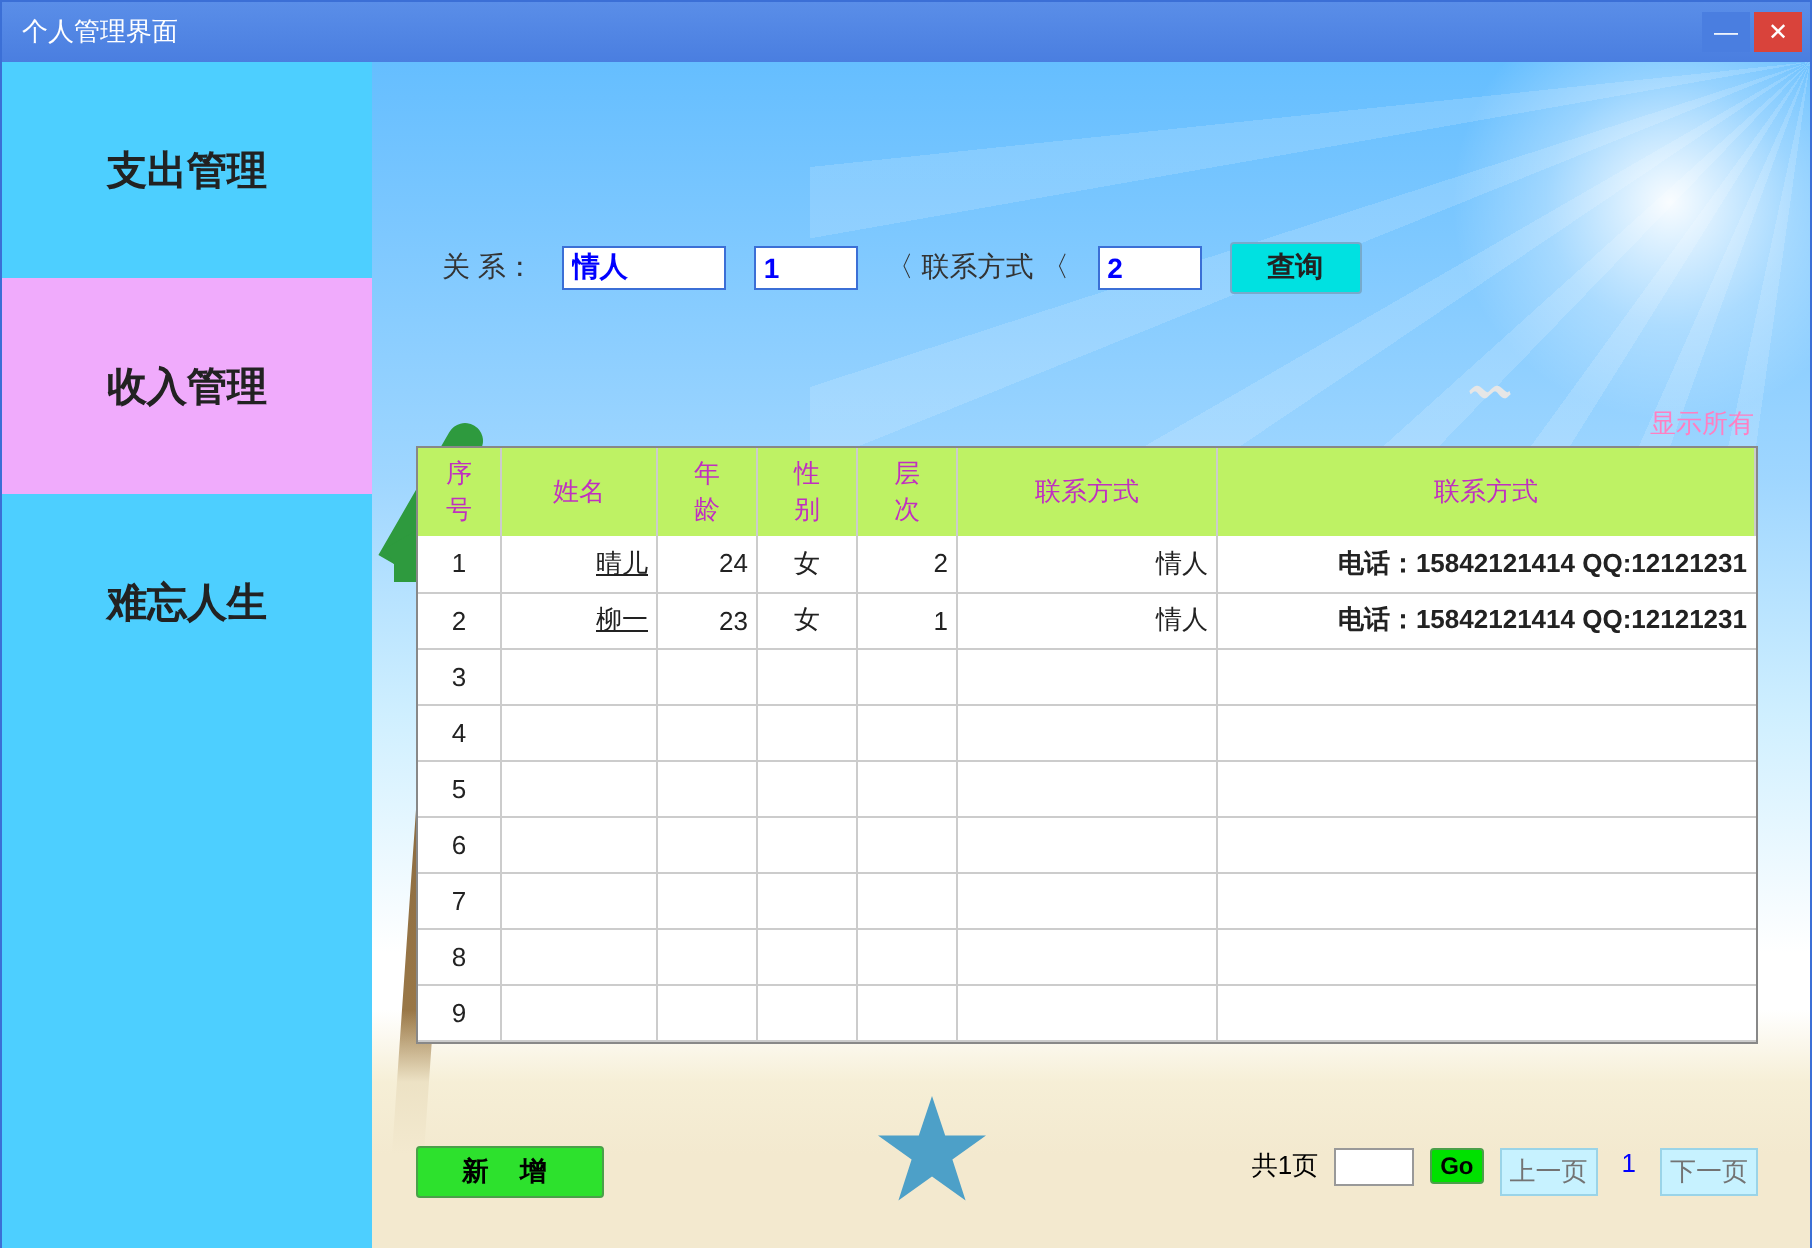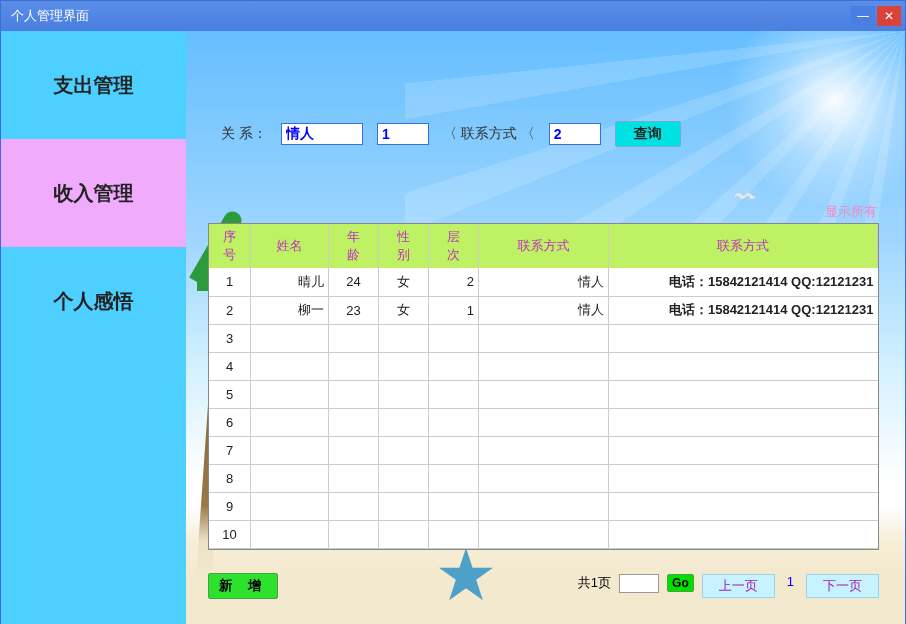--- a/index.html
+++ b/index.html
@@ -31,31 +31,31 @@
 .in-rel { width: 82px; }
 .in-num { width: 52px; }
 .btn-query { background: #00e1e1; border: 1px solid #7ac; padding: 3px 18px; font-size: 14px; font-weight: bold; color: #222; cursor: pointer; border-radius: 2px; }
 .show-all { position: absolute; top: 172px; right: 28px; color: #ff7fc2; font-size: 13px; cursor: pointer; }
 .table-wrap { position: absolute; top: 192px; left: 22px; right: 26px; border: 1px solid #888; background: #fff; }
 table { width: 100%; border-collapse: collapse; font-size: 13px; }
 thead th { background: #bef264; color: #c030c0; font-weight: normal; padding: 4px 14px; border-right: 1px solid #ccc; text-align: center; }
 tbody td { border: 1px solid #ccc; border-left: none; border-top: none; padding: 4px 4px; height: 28px; text-align: right; color: #222; }
 tbody td:last-child { border-right: none; font-weight: bold; }
 .col-idx { width: 40px; text-align: center !important; }
-.col-name { width: 78px; }
-.col-age { width: 50px; text-align: center; }
+.col-name { width: 78px; text-decoration: underline; }
+.col-age { width: 50px; }
 .col-sex { width: 50px; text-align: center !important; }
 .col-level { width: 50px; }
 .col-desc { width: 130px; }
 .pager { position: absolute; bottom: 26px; left: 22px; right: 26px; display: flex; align-items: center; font-size: 13px; }
-.btn-add { background: #2de12d; border: 1px solid #4aa04a; padding: 3px 10px; font-weight: bold; cursor: pointer; letter-spacing: 6px; border-radius: 2px; }
+.btn-add { background: #2de12d; border: 1px solid #4aa04a; padding: 3px 22px; font-weight: bold; cursor: pointer; letter-spacing: 6px; border-radius: 2px; }
 .pager-right { margin-left: auto; display: flex; align-items: flex-start; gap: 8px; }
 .pager-right input { width: 40px; border: 1px solid #999; padding: 1px 2px; font-size: 13px; }
 .btn-go { background: #00e100; border: 1px solid #4aa04a; padding: 1px 4px; font-size: 12px; font-weight: bold; cursor: pointer; border-radius: 2px; }
-.btn-page { background: #c7f2ff; border: 1px solid #9ad4e8; padding: 2px 16px; font-size: 13px; cursor: pointer; color: #a21caf; }
+.btn-page { background: #c7f2ff; border: 1px solid #9ad4e8; padding: 2px 4px; font-size: 13px; cursor: pointer; color: #737373; }
 .page-num { color: #0000ff; padding: 0 4px; }
 </style>
 </head>
 <body>
 
 <div class="window">
   <div class="titlebar">
     <span class="titlebar-text">个人管理界面</span>
     <div class="titlebar-btns">
       <div class="tb-btn tb-min">—</div>
@@ -64,21 +64,21 @@
   </div>
   <div class="body">
     <div class="sidebar">
       <div class="sidebar-item">
           <span>支出管理</span>
         </div>
       <div class="sidebar-item active">
           <span>收入管理</span>
         </div>
       <div class="sidebar-item">
-          <span>个人感悟</span>
+          <span>难忘人生</span>
         </div>
     </div>
     <div class="main">
       <div class="ray"></div>
       <div class="sun"></div>
       <div class="bird">〰</div>
       <div class="palm">
         <div class="trunk"></div>
         <div class="leaf" style="transform: rotate(-60deg);"></div>
         <div class="leaf" style="transform: rotate(-30deg);"></div>
@@ -191,29 +191,20 @@
               </tr>
               <tr>
                 <td class="col-idx">9</td>
                 <td class="col-name"></td>
                 <td class="col-age"></td>
                 <td class="col-sex"></td>
                 <td class="col-level"></td>
                 <td class="col-desc"></td>
                 <td class="col-contact"></td>
               </tr>
-              <tr>
-                <td class="col-idx">10</td>
-                <td class="col-name"></td>
-                <td class="col-age"></td>
-                <td class="col-sex"></td>
-                <td class="col-level"></td>
-                <td class="col-desc"></td>
-                <td class="col-contact"></td>
-              </tr>
             </tbody>
         </table>
       </div>
 
       <div class="pager">
         <button class="btn-add">新 增</button>
         <div class="pager-right">
           <span>共1页</span>
           <input value="" style="">
           <button class="btn-go">Go</button>

